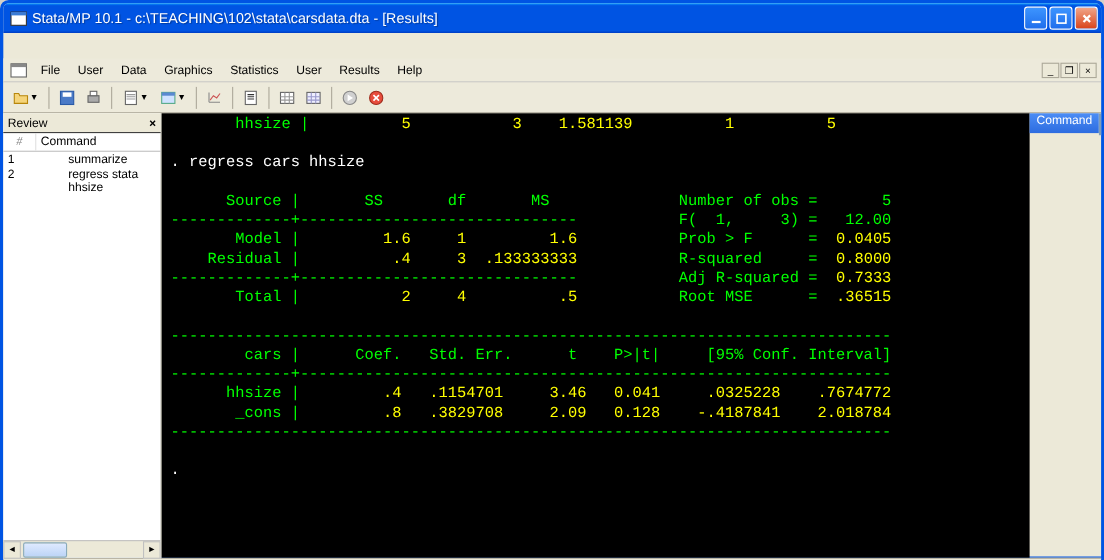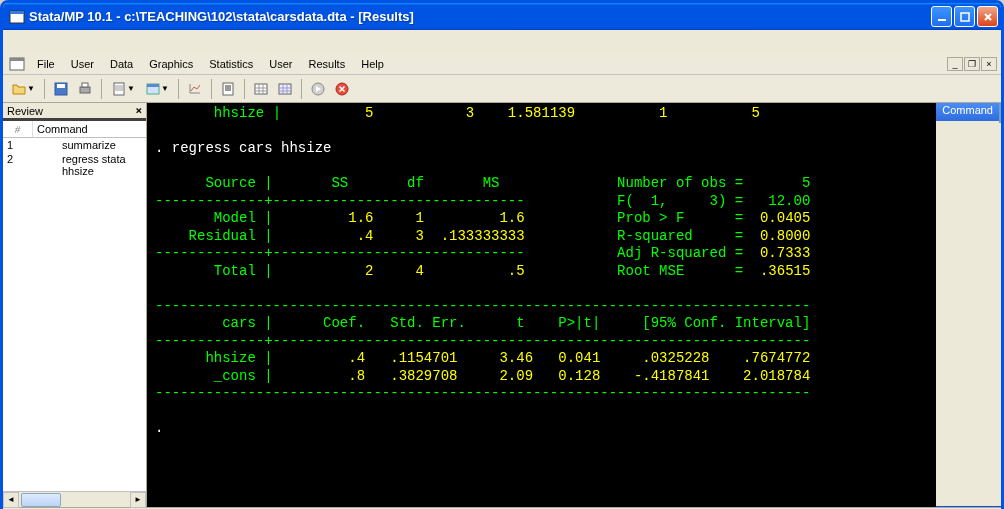--- a/index.html
+++ b/index.html
@@ -1,36 +1,36 @@
 <!DOCTYPE html>
 <html><head>
   <meta charset="utf-8">
   <style>
     * { margin: 0; padding: 0; box-sizing: border-box; }
     body { font-family: Tahoma, sans-serif; font-size: 11px; background: #d4d0c8; overflow: hidden; }
     .window { width: 1004px; height: 509px; border: 3px solid #0054e3; border-radius: 8px 8px 0 0; background: #ece9d8; position: relative; }
     .titlebar { height: 27px; background: linear-gradient(to bottom, #0997ff 0%, #0054e3 8%, #0054e3 92%, #003dc3 100%); display: flex; align-items: center; padding: 0 3px 0 6px; border-radius: 5px 5px 0 0; }
     .titlebar-icon { width: 16px; height: 16px; margin-right: 4px; display: flex; align-items: center; justify-content: center; }
-    .titlebar-text { color: white; font-weight: bold; font-size: 13px; flex: 1; text-shadow: 1px 1px 1px rgba(0,0,0,0.3); }
+    .titlebar-text { color: white; font-weight: normal; font-size: 13px; flex: 1; text-shadow: 1px 1px 1px rgba(0,0,0,0.3); }
     .win-controls { display: flex; gap: 2px; }
     .win-btn { width: 21px; height: 21px; border-radius: 3px; border: 1px solid white; display: flex; align-items: center; justify-content: center; font-weight: bold; color: white; font-size: 11px; cursor: pointer; }
     .win-min, .win-max { background: linear-gradient(to bottom, #3d95ff, #1f6eec); }
     .win-close { background: linear-gradient(to bottom, #f1a689, #d9441b); }
     .menubar { height: 22px; background: #edeadb; display: flex; align-items: center; padding: 0 2px; border-bottom: 1px solid #c0c0c0; margin-top: 23px; }
     .menu-icon-small { width: 16px; height: 16px; margin: 0 4px; }
     .menu-item { padding: 3px 8px; cursor: pointer; }
     .mdi-controls { margin-left: auto; display: flex; gap: 1px; padding-right: 2px; }
     .mdi-btn { width: 16px; height: 14px; border: 1px solid #aca899; background: #ece9d8; font-size: 9px; display: flex; align-items: center; justify-content: center; cursor: pointer; }
     .toolbar { height: 28px; background: #edeadb; display: flex; align-items: center; padding: 0 4px; gap: 2px; border-bottom: 1px solid #aca899; }
     .tool-btn { width: 22px; height: 22px; border: 1px solid transparent; display: flex; align-items: center; justify-content: center; cursor: pointer; border-radius: 2px; }
     .tool-btn.with-arrow { width: 32px; }
     .tool-sep { width: 1px; height: 20px; background: #aca899; margin: 0 3px; }
     .content { display: flex; height: 404px; }
     .review-panel { width: 144px; background: white; border-right: 1px solid #aca899; display: flex; flex-direction: column; }
-    .review-header { height: 18px; background: #ece9d8; border-bottom: 3px solid #404040; display: flex; align-items: center; padding: 0 4px; font-size: 11px; }
+    .review-header { height: 18px; background: #ece9d8; border-bottom: 1px solid #404040; display: flex; align-items: center; padding: 0 4px; font-size: 11px; }
     .review-close { margin-left: auto; cursor: pointer; font-family: monospace; font-weight: bold; }
     .review-cols { display: flex; border-bottom: 1px solid #c0c0c0; }
     .review-col-num { width: 30px; padding: 2px 4px; border-right: 1px solid #e0e0e0; text-align: center; color: #888; font-style: italic; font-family: Georgia, serif; }
     .review-col-cmd { flex: 1; padding: 2px 4px; }
     .review-row { display: flex; cursor: pointer; }
     .review-num { width: 30px; padding: 1px 4px; text-align: left; }
     .review-cmd { flex: 1; padding: 1px 4px; margin-left: 25px; }
     .review-scroll { height: 16px; background: #ece9d8; border-top: 1px solid #c0c0c0; display: flex; align-items: center; margin-top: auto; }
     .scroll-arrow { width: 16px; height: 16px; background: #ece9d8; border: 1px solid #c0c0c0; display: flex; align-items: center; justify-content: center; font-size: 8px; }
     .scroll-thumb { width: 40px; height: 14px; background: linear-gradient(to bottom, #dfeaff, #bcd4f6); border: 1px solid #8ab; margin-left: 2px; border-radius: 2px; }

